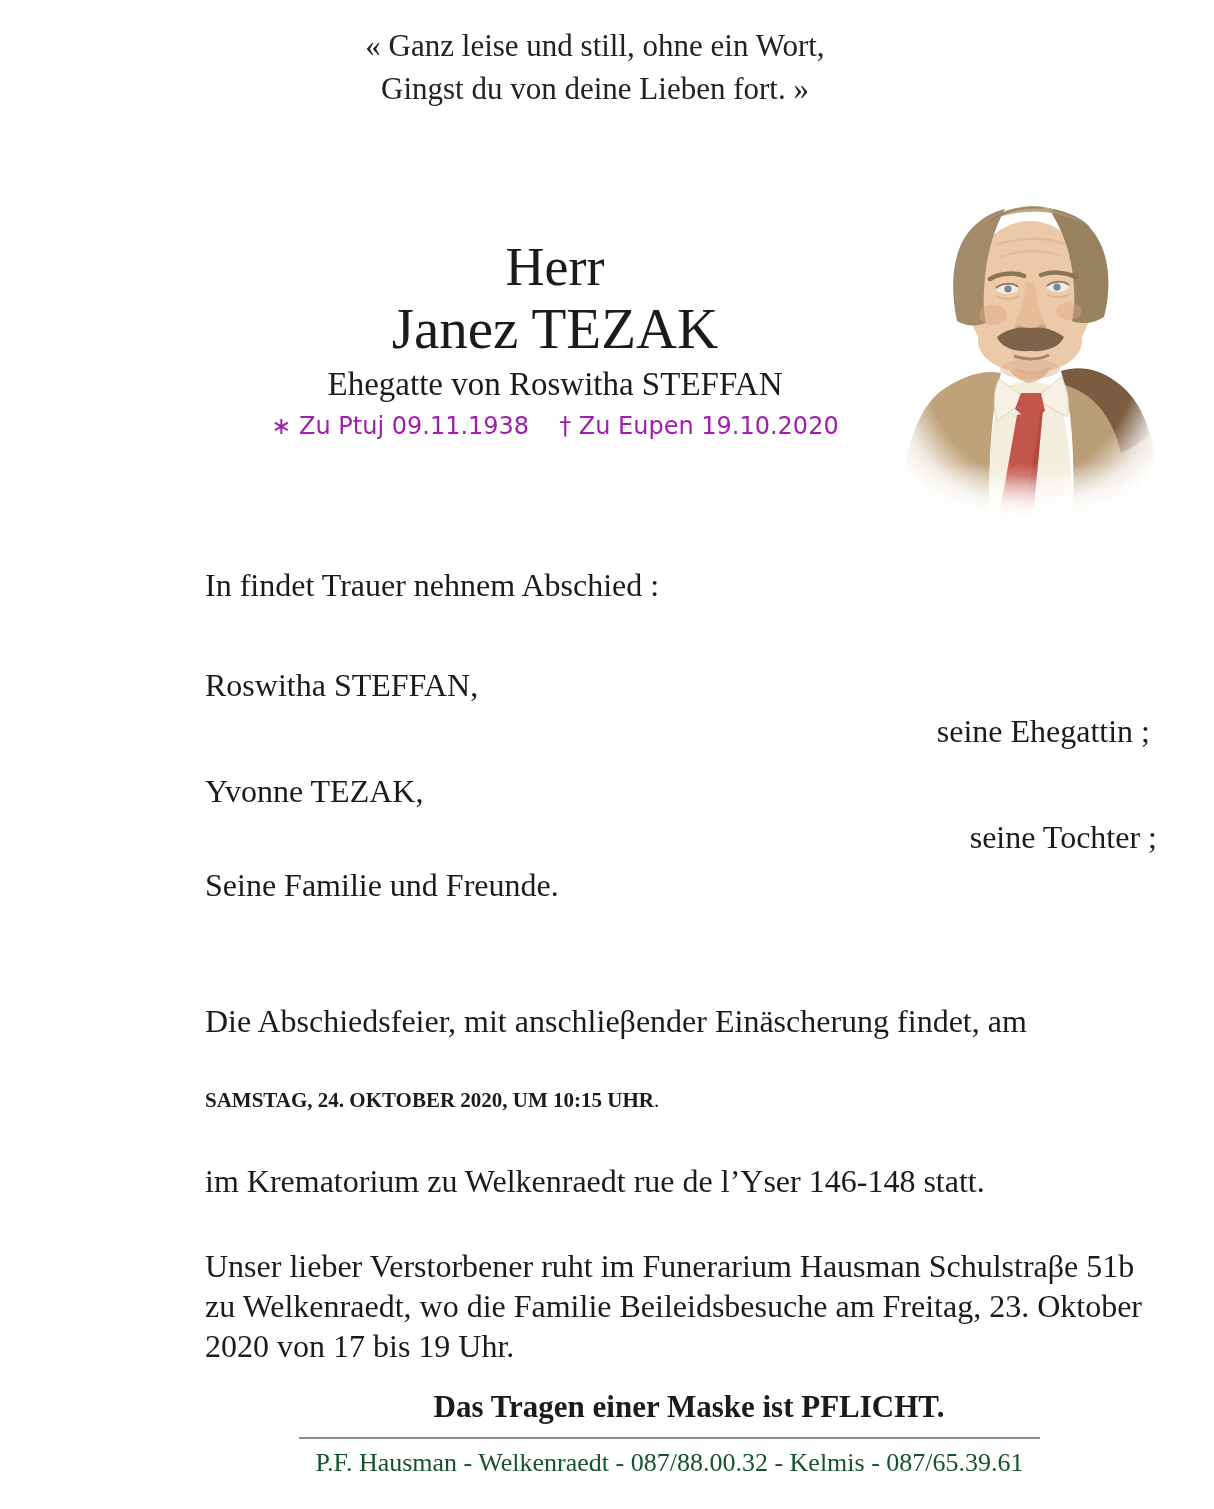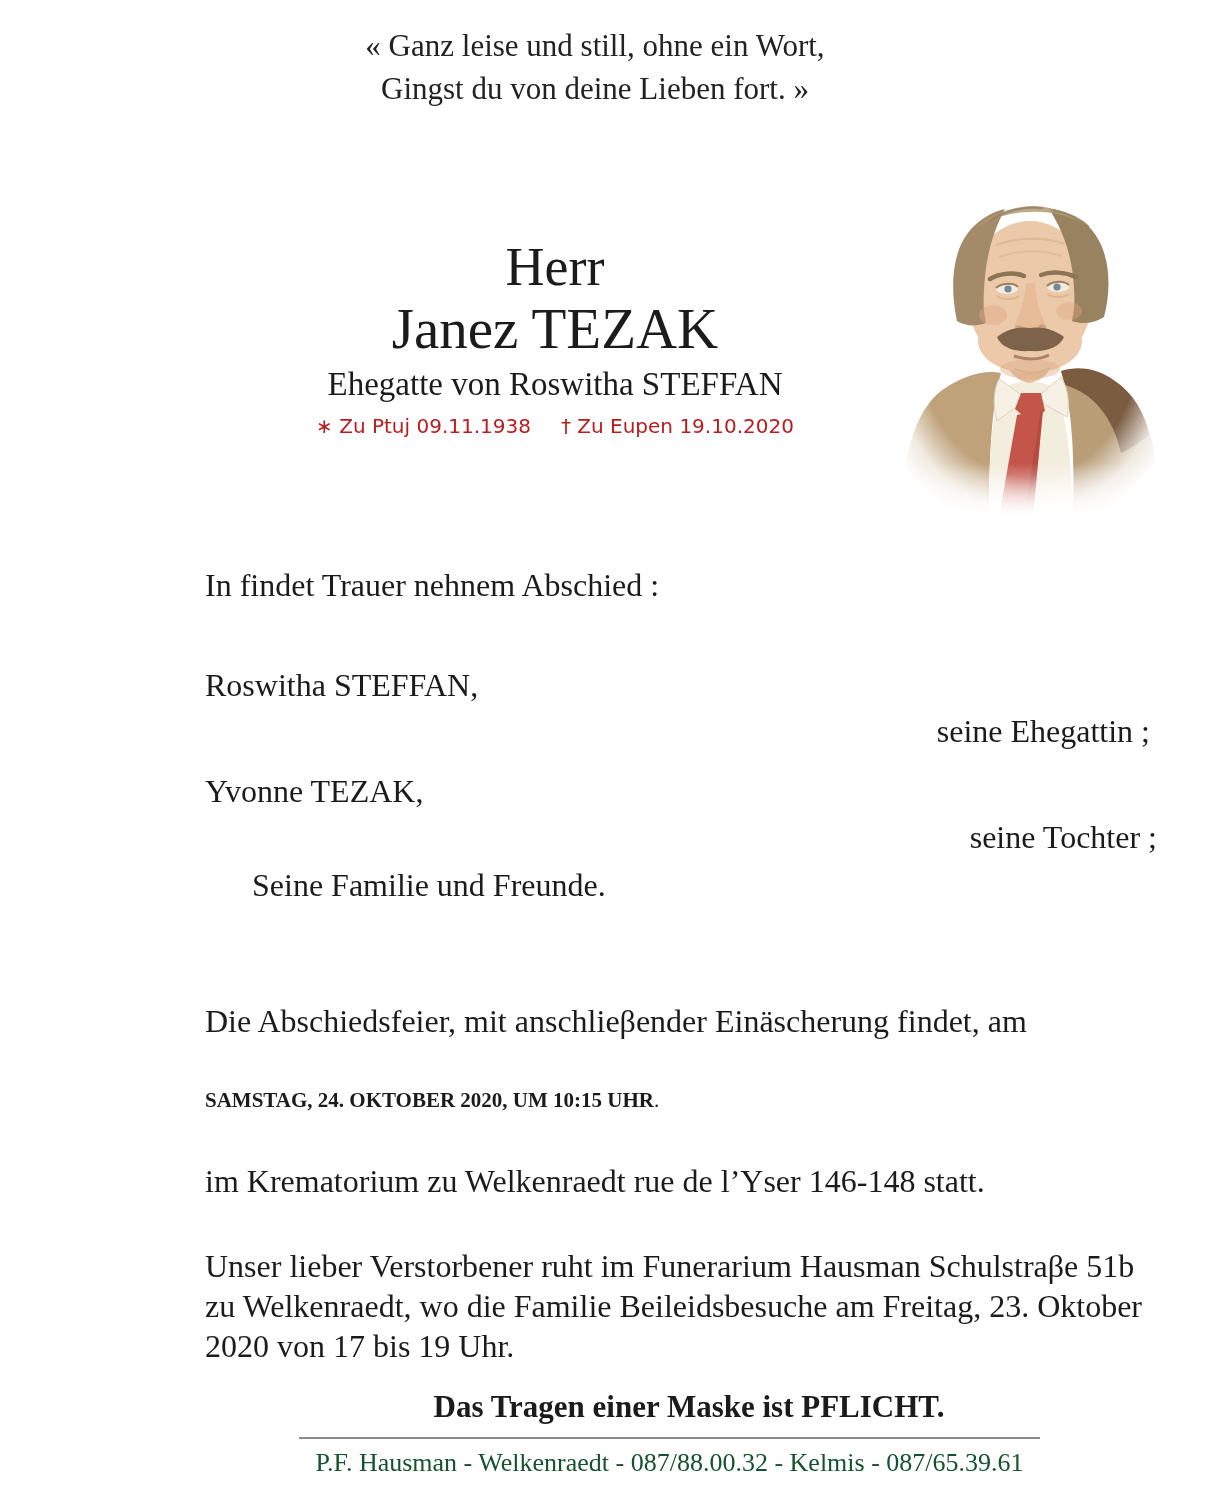--- a/index.html
+++ b/index.html
@@ -32,23 +32,23 @@
     top: 236px;
     left: 0;
     width: 1110px;
     text-align: center;
   }
   .salutation { font-size: 54px; line-height: 62px; }
   .deceased-name { font-size: 57px; line-height: 62px; }
   .deceased-relation { font-size: 33px; line-height: 44px; margin-top: 2px; }
   .deceased-dates {
     font-family: "DejaVu Sans", sans-serif;
-    font-size: 20px;
+    font-size: 24px;
     line-height: 40px;
-    color: #b91c1c;
+    color: #a21caf;
   }
   .deceased-dates .death { margin-left: 30px; }
 
   .photo {
     top: 183px;
     left: 893px;
     width: 272px;
     height: 334px;
   }
   .photo svg { display: block; }
@@ -57,21 +57,21 @@
     font-size: 32px;
     line-height: 38px;
     white-space: nowrap;
   }
   .left-col { left: 205px; }
   .intro-line      { top: 566px; }
   .mourner-0       { top: 666px; }
   .relation-0      { top: 712px; right: 64px; text-align: right; }
   .mourner-1       { top: 772px; }
   .relation-1      { top: 818px; right: 57px; text-align: right; }
-  .mourner-2       { top: 866px; margin-left: 47px; }
+  .mourner-2       { top: 866px; }
 
   .ceremony-intro  { top: 1002px; }
   .ceremony-datetime {
     top: 1080px;
     left: 205px;
     width: 950px;
     text-align: left;
     font-size: 21px;
     line-height: 40px;
     white-space: nowrap;

